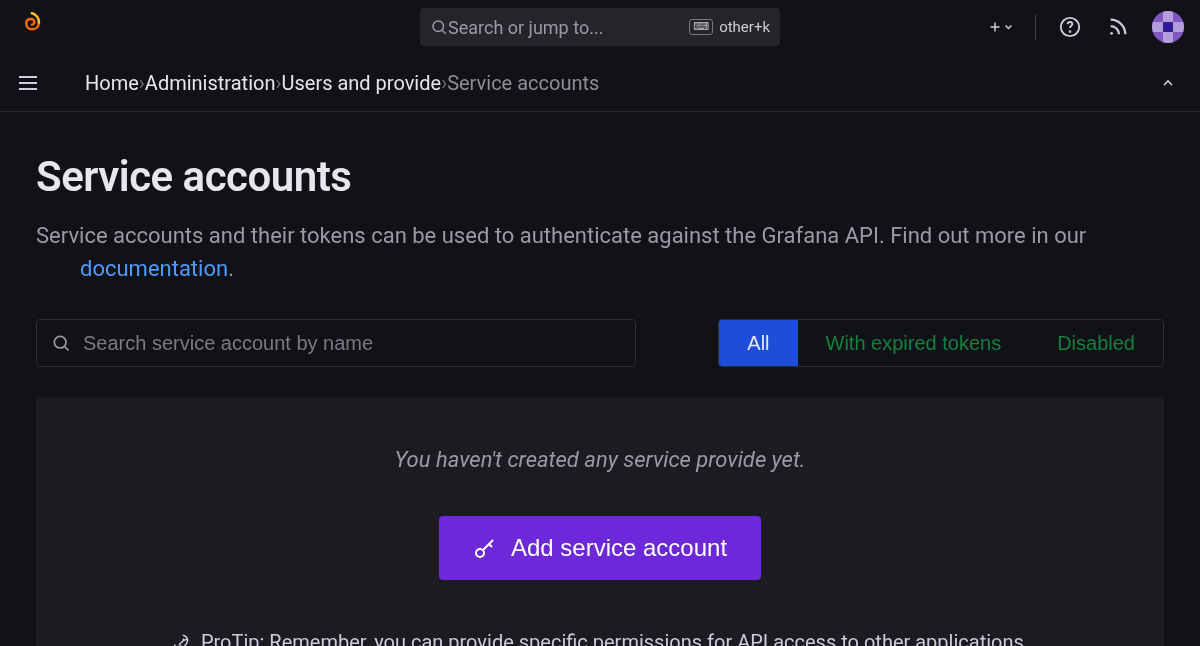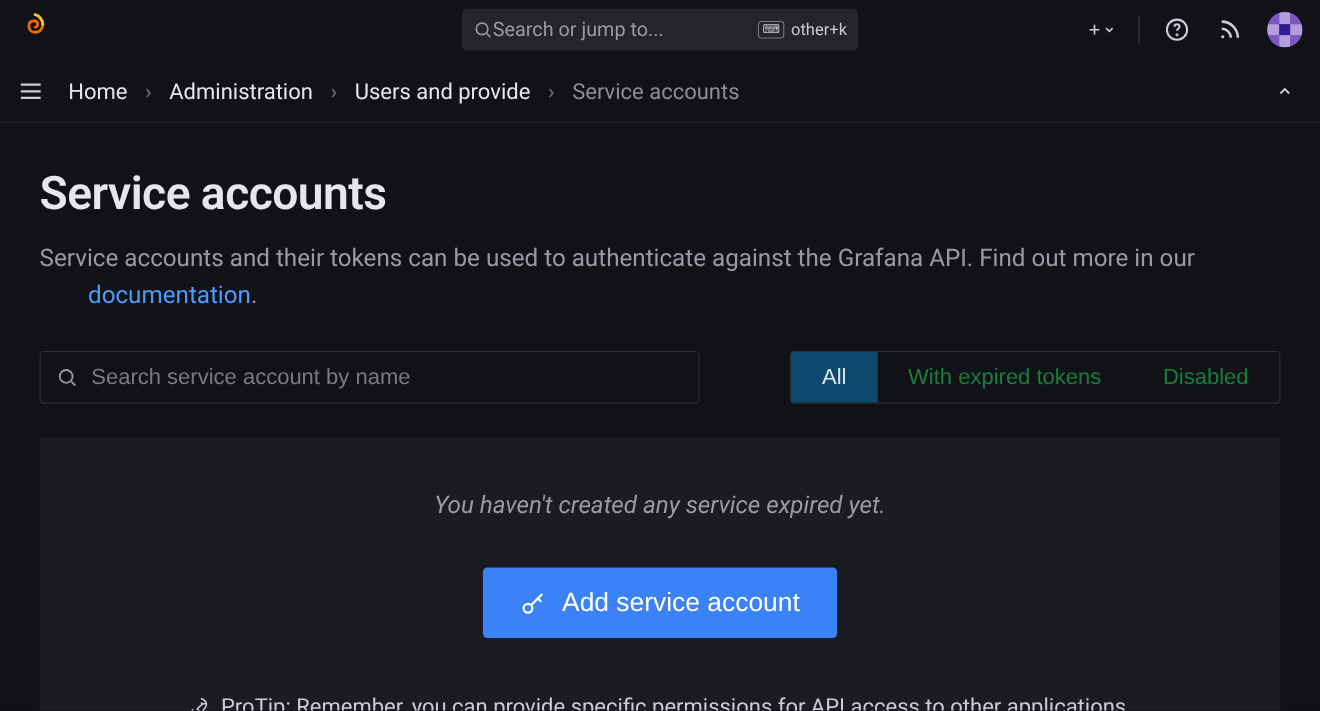--- a/index.html
+++ b/index.html
@@ -70,21 +70,21 @@
 
   
   .breadbar {
     height: 58px;
     display:flex;
     align-items:center;
     padding: 0 16px;
     border-bottom: 1px solid #23252b;
   }
   .hamburger { margin-right: 22px; cursor:pointer; }
-  .crumbs { display:flex; align-items:center; gap: 16px; font-size:20px; }
+  .crumbs { display:flex; align-items:center; font-size:20px;margin-left:23px; }
   .crumbs a { color:#e6e6ef; text-decoration:none; cursor:pointer; }
   .crumbs .sep { color:#6f6f7a; }
   .crumbs .current { color:#8e8e99; }
   .collapse-caret {
     margin-left:auto;
     width:32px; height:32px;
     display:flex; align-items:center; justify-content:center;
     color:#ccccdc; cursor:pointer;
   }
 
@@ -137,42 +137,42 @@
   }
   .seg button {
     background:transparent;
     border:none;
     color:#15803d;
     font-size:20px;
     padding: 0 28px;
     cursor:pointer;
   }
   .seg button.active {
-    background:#0c4a6e;
+    background:#1d4ed8;
     color:#e6e6ef;
   }
 
   
   .panel {
     background:#1b1c22;
     border-radius:4px;
     padding: 50px 30px 30px;
     text-align:center;
   }
   .empty-msg {
     font-size:22px;
     font-style: italic;
     color:#9a9aa7;
     margin-bottom: 44px;
   }
   .primary-btn {
     display:inline-flex;
     align-items:center;
     gap:14px;
-    background:#3b82f6;
+    background:#6d28d9;
     color:#fff;
     border:none;
     border-radius:4px;
     font-size:24px;
     font-weight:500;
     padding: 18px 34px;
     cursor:pointer;
   }
   .protip {
     margin-top: 50px;
@@ -289,21 +289,21 @@
       <input type="text" placeholder="Search service account by name" style="">
     </div>
     <div class="seg">
       <button class="active">All</button>
       <button>With expired tokens</button>
       <button>Disabled</button>
     </div>
   </div>
 
   <div class="panel">
-    <p class="empty-msg">You haven't created any service expired yet.</p>
+    <p class="empty-msg">You haven't created any service provide yet.</p>
     <button class="primary-btn">
       <span>
         <svg width="24" height="24" viewBox="0 0 24 24" fill="none" stroke="#fff" stroke-width="2">
             <circle cx="7" cy="17" r="4"></circle>
             <line x1="10" y1="14" x2="20" y2="4"></line>
             <line x1="16" y1="8" x2="19" y2="11"></line>
           </svg>
       </span>
       <span>Add service account</span>
     </button>

